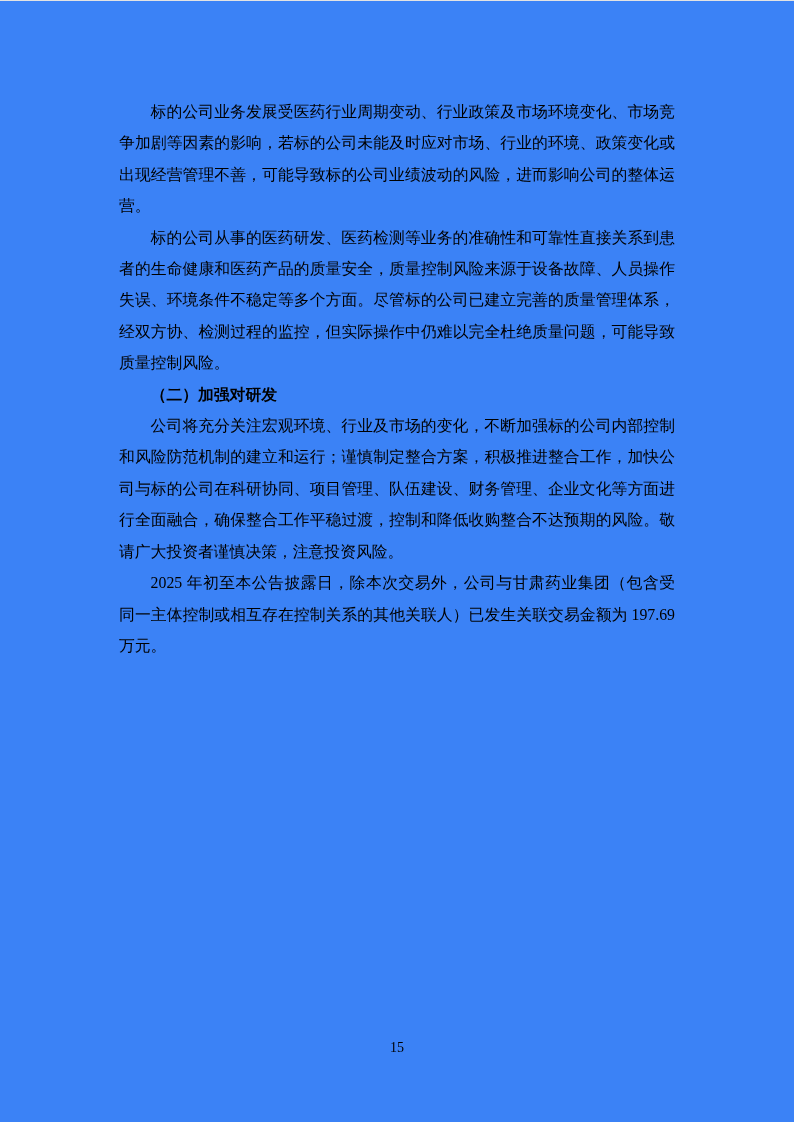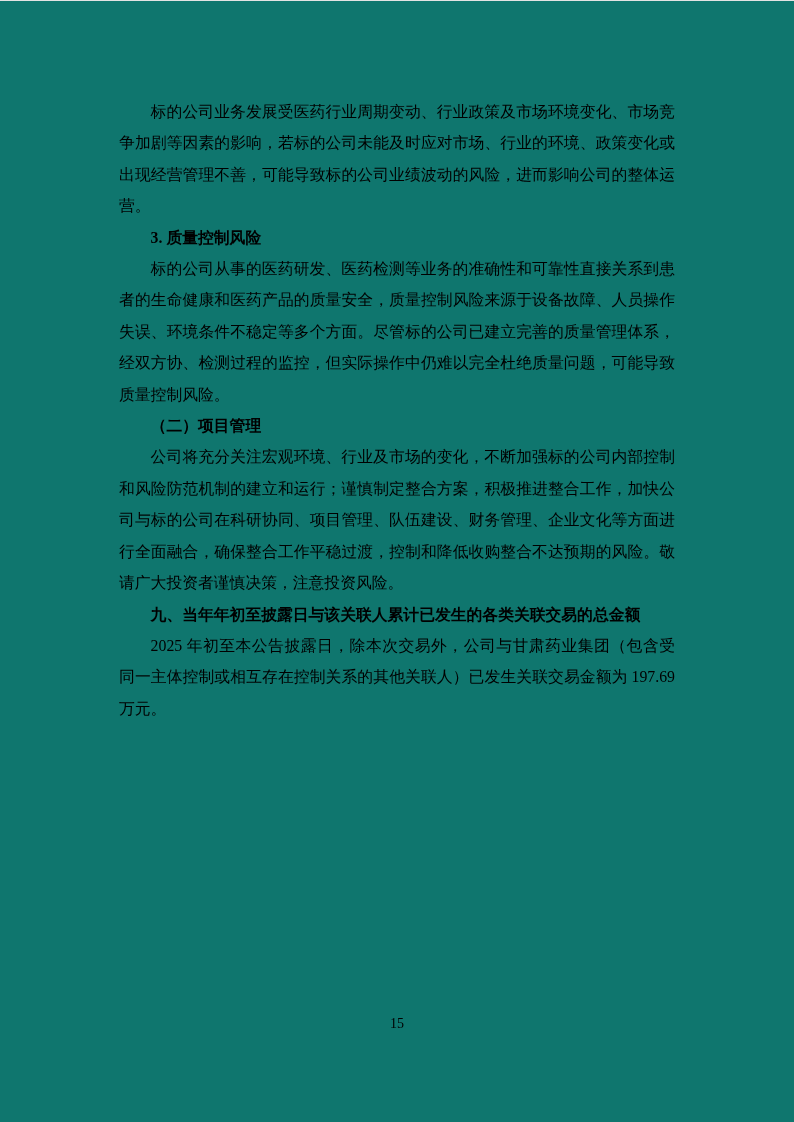--- a/index.html
+++ b/index.html
@@ -4,21 +4,21 @@
 <style>
   html, body {
     margin: 0;
     padding: 0;
     background: #ffffff;
   }
   .page {
     position: relative;
     width: 794px;
     height: 1122px;
-    background: #0f766e;
+    background: #3b82f6;
     color: #000000;
     font-family: "Liberation Serif", "DejaVu Serif", serif;
     overflow: hidden;
     box-sizing: border-box;
     border-top: 1px solid #e3e3e3;
   }
   .content {
     position: absolute;
     left: 119px;
     top: 95px;
@@ -34,36 +34,34 @@
     text-indent: 2em;
     letter-spacing: 0;
     word-break: break-all;
   }
   .content p.heading {
     font-weight: bold;
     text-align: left;
   }
   .page-number {
     position: absolute;
-    top: 1014px;
+    top: 1038px;
     left: 0;
     width: 100%;
     text-align: center;
     font-size: 14px;
     line-height: 18px;
     color: #000000;
   }
 </style>
 </head>
 <body>
 
 <div class="page">
   <div class="content">
     <p class="body">标的公司业务发展受医药行业周期变动、行业政策及市场环境变化、市场竞争加剧等因素的影响，若标的公司未能及时应对市场、行业的环境、政策变化或出现经营管理不善，可能导致标的公司业绩波动的风险，进而影响公司的整体运营。</p>
-    <p class="heading">3. 质量控制风险</p>
     <p class="body">标的公司从事的医药研发、医药检测等业务的准确性和可靠性直接关系到患者的生命健康和医药产品的质量安全，质量控制风险来源于设备故障、人员操作失误、环境条件不稳定等多个方面。尽管标的公司已建立完善的质量管理体系，经双方协、检测过程的监控，但实际操作中仍难以完全杜绝质量问题，可能导致质量控制风险。</p>
-    <p class="heading">（二）项目管理</p>
+    <p class="heading">（二）加强对研发</p>
     <p class="body">公司将充分关注宏观环境、行业及市场的变化，不断加强标的公司内部控制和风险防范机制的建立和运行；谨慎制定整合方案，积极推进整合工作，加快公司与标的公司在科研协同、项目管理、队伍建设、财务管理、企业文化等方面进行全面融合，确保整合工作平稳过渡，控制和降低收购整合不达预期的风险。敬请广大投资者谨慎决策，注意投资风险。</p>
-    <p class="heading">九、当年年初至披露日与该关联人累计已发生的各类关联交易的总金额</p>
     <p class="body">2025 年初至本公告披露日，除本次交易外，公司与甘肃药业集团（包含受同一主体控制或相互存在控制关系的其他关联人）已发生关联交易金额为 197.69 万元。</p>
   </div>
   <div class="page-number">15</div>
 </div>
 
 </body></html>

